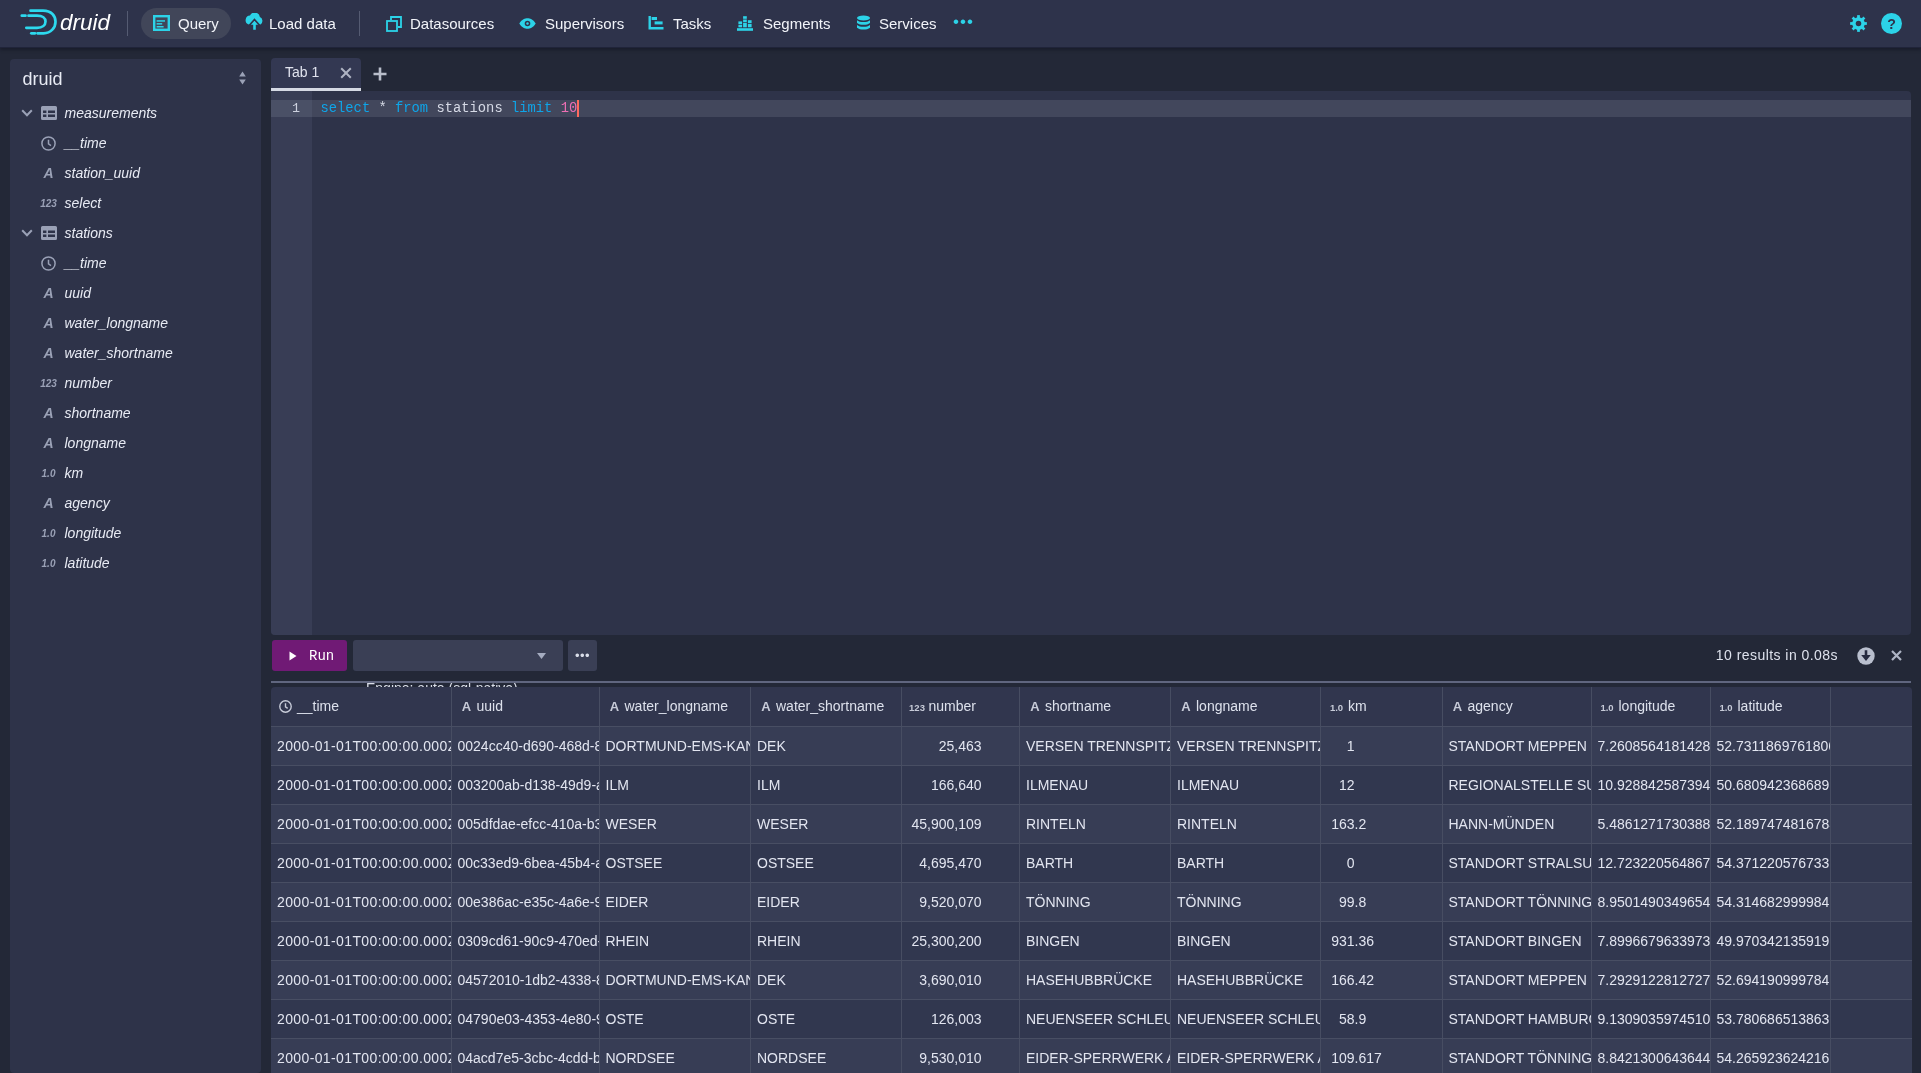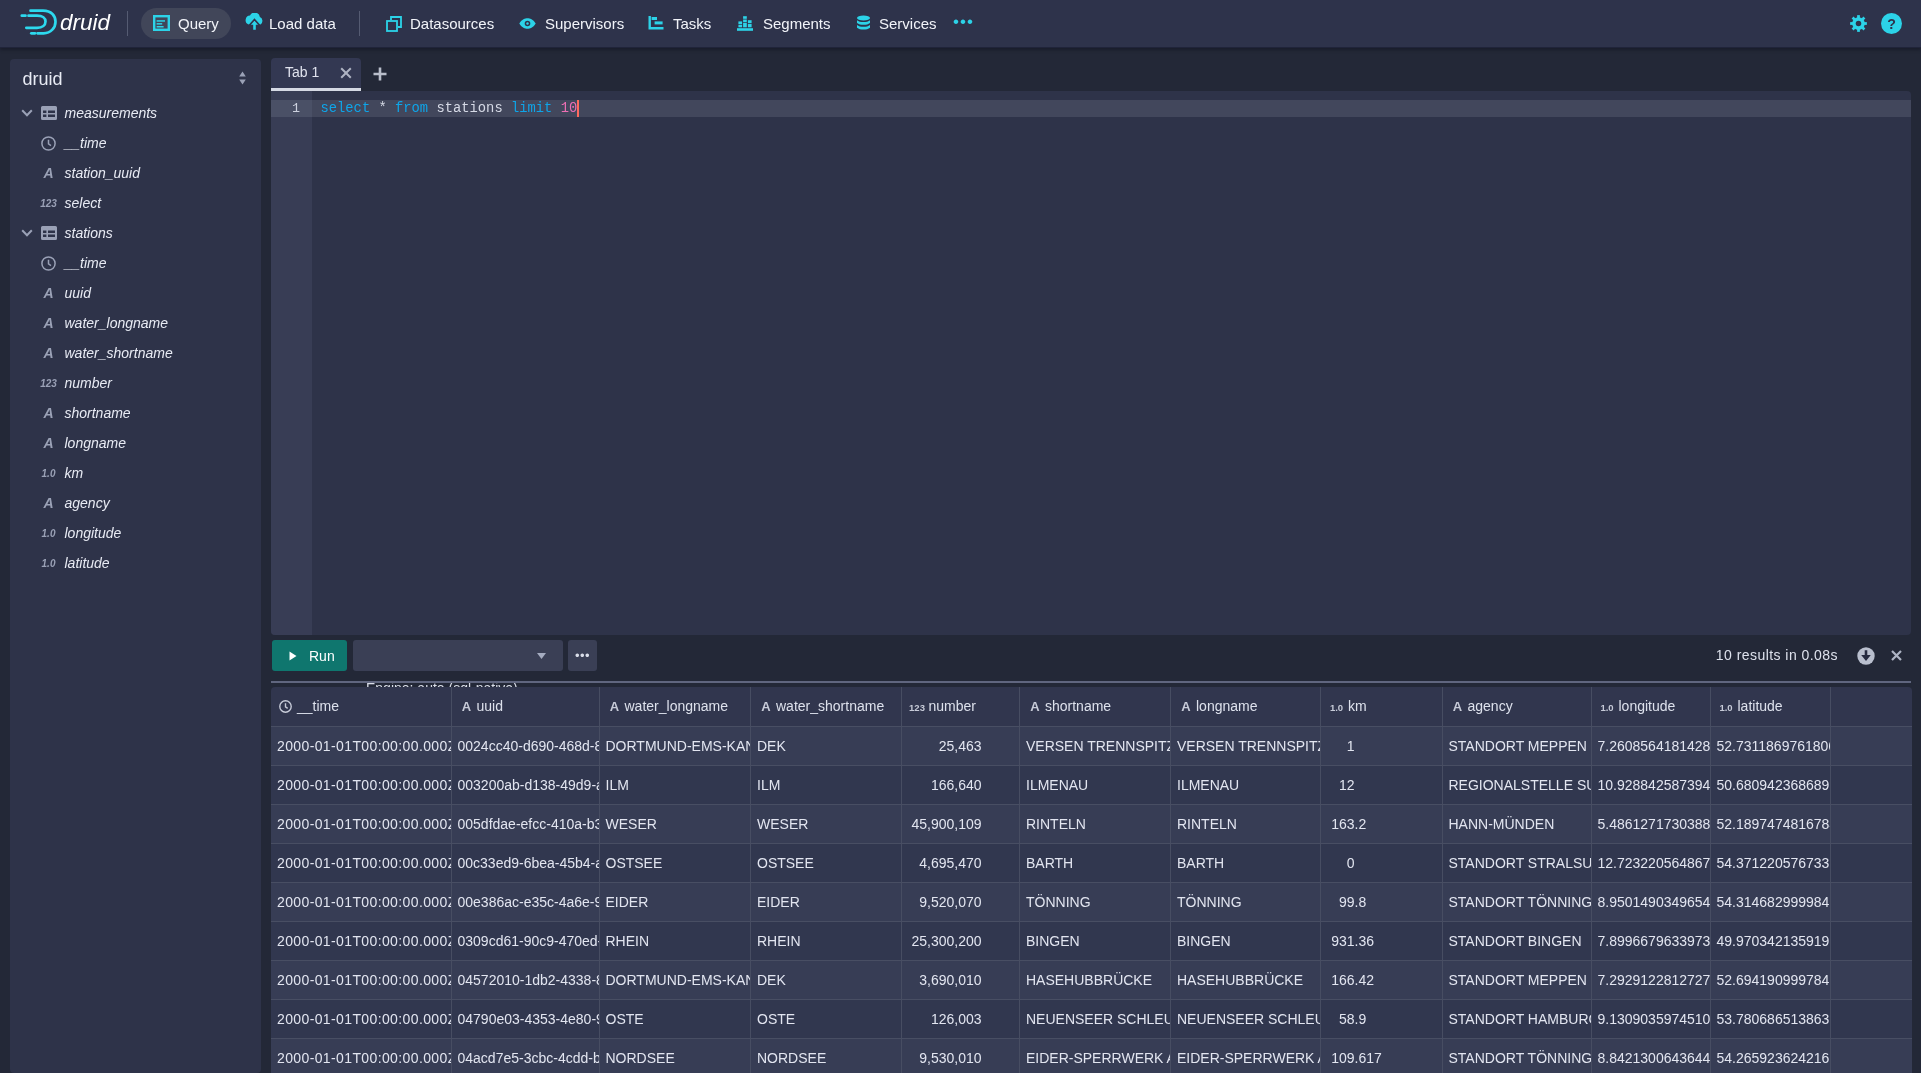--- a/index.html
+++ b/index.html
@@ -43,21 +43,21 @@
 #lnum   { position:absolute; left:0; top:9px; width:29px; height:17px; line-height:17px; text-align:right;
   font-family:"Liberation Mono",monospace; font-size:13.4px; color:#ccd0de; }
 #code   { position:absolute; left:49.5px; top:9px; height:17px; line-height:17px; white-space:pre;
   font-family:"Liberation Mono",monospace; font-size:13.8px; color:#d6dae6; }
 #code .kw { color:#0ea5e9; }
 #code .nm { color:#ed6fb4; }
 #cursor { position:absolute; left:306.2px; top:9px; width:2px; height:17px; background:#ff6a5e; }
 
 
 .btn { position:absolute; top:640px; height:31px; border-radius:3px; }
-#runbtn { left:272px; width:75px; background:#0f766e; }
+#runbtn { left:272px; width:75px; background:#701a75;font-family:Liberation Mono, monospace; }
 #runbtn span { position:absolute; left:37px; top:50%; transform:translateY(-50%); color:#fff; font-size:14px; }
 #engbtn { left:353px; width:210px; background:#3a3f55; }
 #engbtn span { position:absolute; left:13px; top:50%; transform:translateY(-50%); color:#d9dde8; font-size:14px;margin-top:32px; }
 #morebtn { left:568px; width:29px; background:#3a3f55; }
 #morebtn span { position:absolute; left:50%; top:50%; transform:translate(-50%,-54%); color:#d9dde8;
   font-size:13px; letter-spacing:0.5px; }
 #resinfo { position:absolute; top:640px; height:31px; line-height:31px; color:#dde1ec; font-size:14px; letter-spacing:0.45px; }
 
 
 #splitter { position:absolute; left:271px; top:680.6px; width:1640px; height:2.7px; background:#60667f; }

